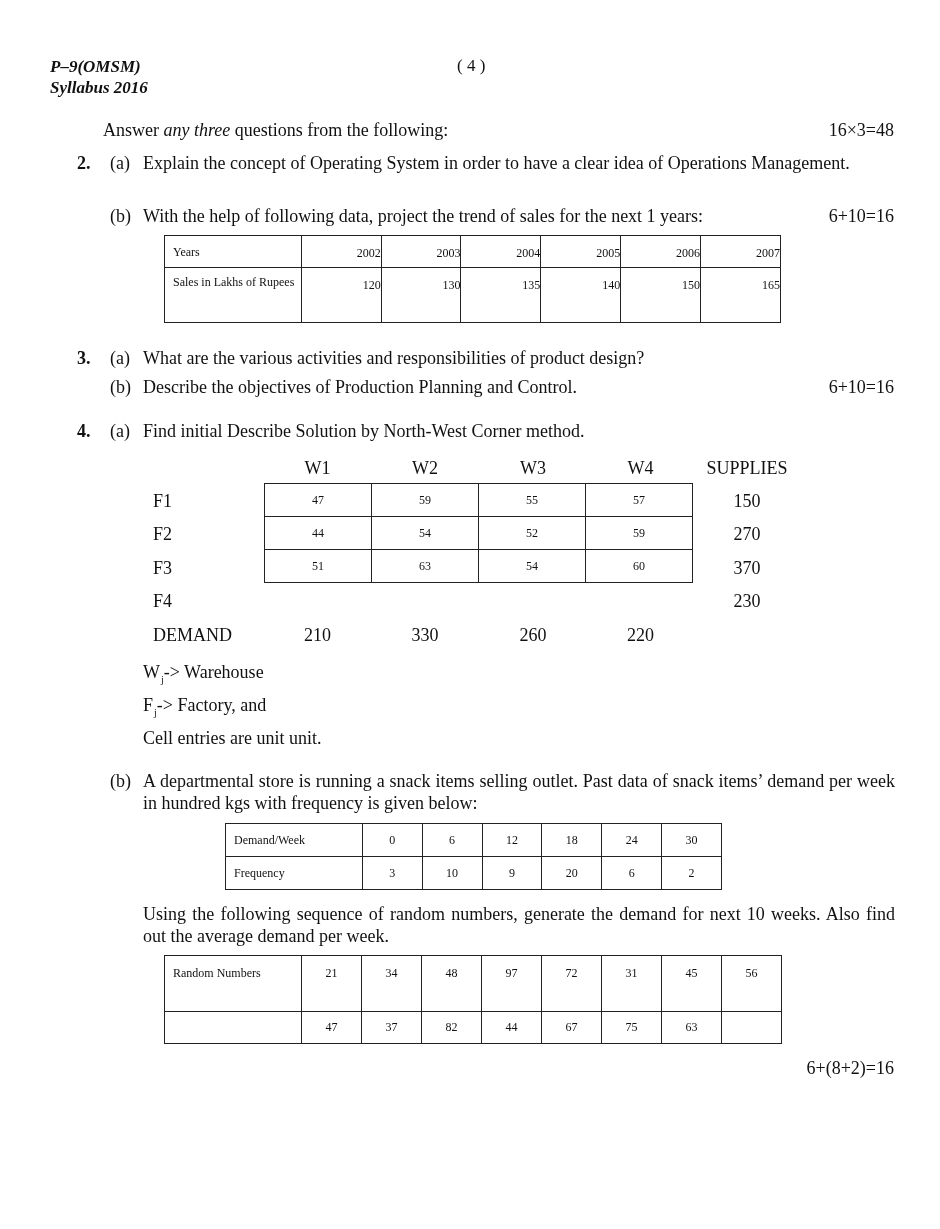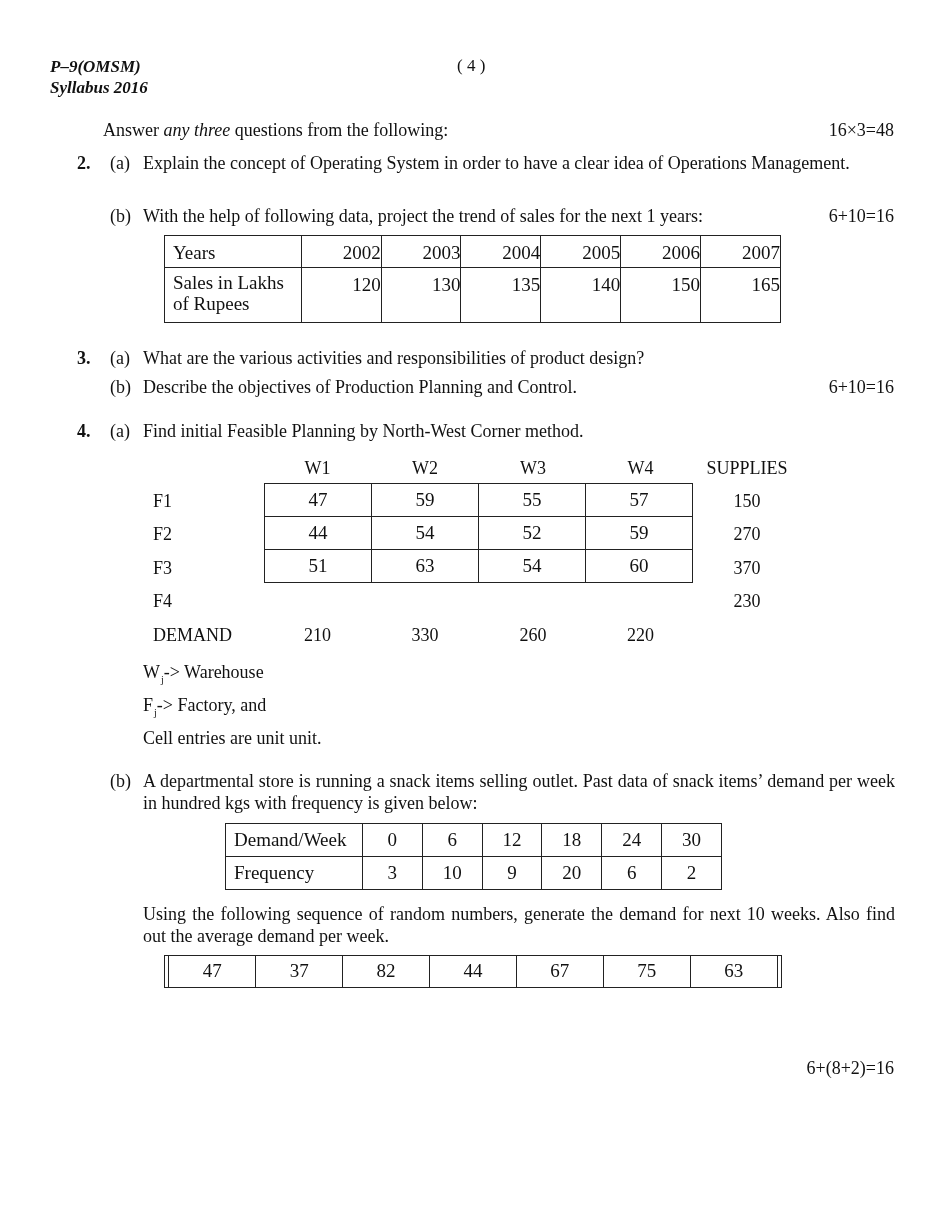--- a/index.html
+++ b/index.html
@@ -11,21 +11,21 @@
     .abs { position: absolute; }
     .hdr-code { left: 50px; top: 56px; font-weight: bold; font-style: italic; font-size: 17px; }
     .hdr-syl  { left: 50px; top: 77px; font-weight: bold; font-style: italic; font-size: 17px; }
     .hdr-page { left: 457px; top: 55px; font-size: 17px; }
     .instr { left: 103px; top: 119px; }
     .marks { right: 46px; text-align: right; }
     .qnum { font-weight: bold; }
     .q { left: 77px; }
     .sub { left: 110px; }
     .txt { left: 143px; width: 752px; text-align: justify; }
-    table { border-collapse: collapse; position: absolute; font-size: 19px; }
+    table { border-collapse: collapse; position: absolute; font-size: 12px; }
     td { border: 1.3px solid #222; padding: 0; }
     .t-sales td { height: 32px; text-align: right; vertical-align: top; padding-top: 6px; box-sizing: border-box; }
     .t-sales td.lbl { text-align: left; padding-left: 8px; line-height: 21px; }
     .tp-grid { left: 264px; top: 483px; }
     .tp-grid td { width: 107px; height: 33px; text-align: center; vertical-align: middle; box-sizing: border-box; }
     .tp-lbl { position: absolute; text-align: center; }
     .t-freq td { height: 33px; text-align: center; vertical-align: middle; box-sizing: border-box; }
     .t-freq td.lbl { text-align: left; padding-left: 8px; }
     .t-rand td { text-align: center; vertical-align: top; box-sizing: border-box; padding-top: 6px; }
     .t-rand td.lbl { text-align: left; padding-left: 8px; line-height: 22px; }
@@ -73,21 +73,21 @@
 
 <div class="abs q qnum" style="top:347px">3.</div>
 <div class="abs sub" style="top:347px">(a)</div>
 <div class="abs" style="left:143px; top:347px">What are the various activities and responsibilities of product design?</div>
 <div class="abs sub" style="top:376px">(b)</div>
 <div class="abs" style="left:143px; top:376px">Describe the objectives of Production Planning and Control.</div>
 <div class="abs marks" style="top:376px">6+10=16</div>
 
 <div class="abs q qnum" style="top:420px">4.</div>
 <div class="abs sub" style="top:420px">(a)</div>
-<div class="abs" style="left:143px; top:420px">Find initial Feasible Planning by North-West Corner method.</div>
+<div class="abs" style="left:143px; top:420px">Find initial Describe Solution by North-West Corner method.</div>
 
 <div class="tp-lbl" style="left:264px; top:457px; width:107px">W1</div>
 <div class="tp-lbl" style="left:371px; top:457px; width:108px">W2</div>
 <div class="tp-lbl" style="left:479px; top:457px; width:108px">W3</div>
 <div class="tp-lbl" style="left:587px; top:457px; width:107px">W4</div>
 <div class="tp-lbl" style="left:697px; top:457px; width:100px">SUPPLIES</div>
 
 <div class="abs" style="left:153px; top:490px">F1</div>
 <div class="abs" style="left:153px; top:523px">F2</div>
 <div class="abs" style="left:153px; top:557px">F3</div>
@@ -154,20 +154,31 @@
     <td>6</td>
     <td>2</td>
   </tr>
 </tbody>
   </table>
 
 <div class="abs txt" style="top:903px; line-height:22px; text-align-last:left;">Using the following sequence of random numbers, generate the demand for next 10 weeks. Also find out the average demand per week.</div>
 
 <table class="t-rand" style="left:164px; top:955px; width:618px;">
   <tbody>
+      <tr>
+    <td class="lbl" style="width:137px; height:56px; padding-top:6px;" rowspan="1">Random Numbers</td>
+    <td style="width:60px">21</td>
+    <td style="width:60px">34</td>
+    <td style="width:60px">48</td>
+    <td style="width:60px">97</td>
+    <td style="width:60px">72</td>
+    <td style="width:60px">31</td>
+    <td style="width:60px">45</td>
+    <td style="width:60px">56</td>
+  </tr>
   <tr>
     <td style="height:32px"></td>
     <td style="padding-top:4px">47</td>
     <td style="padding-top:4px">37</td>
     <td style="padding-top:4px">82</td>
     <td style="padding-top:4px">44</td>
     <td style="padding-top:4px">67</td>
     <td style="padding-top:4px">75</td>
     <td style="padding-top:4px">63</td>
     <td style="padding-top:4px"></td>

